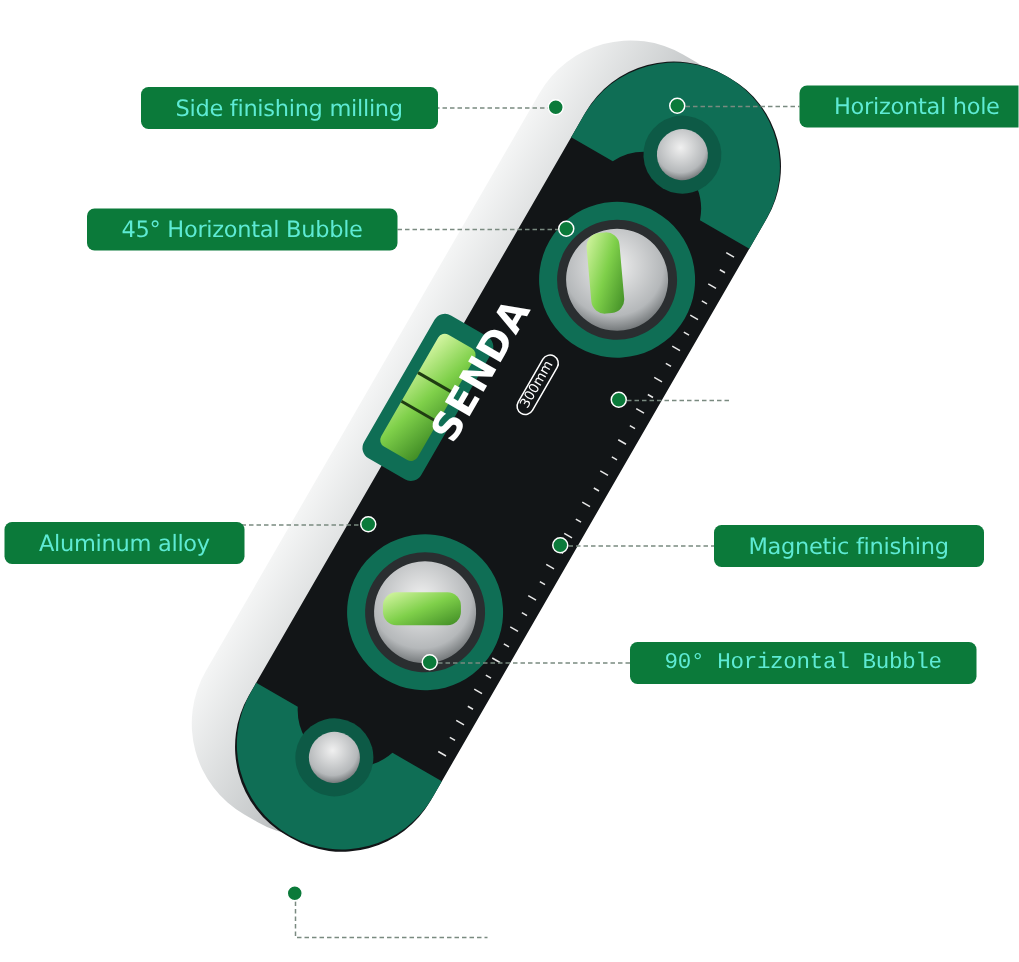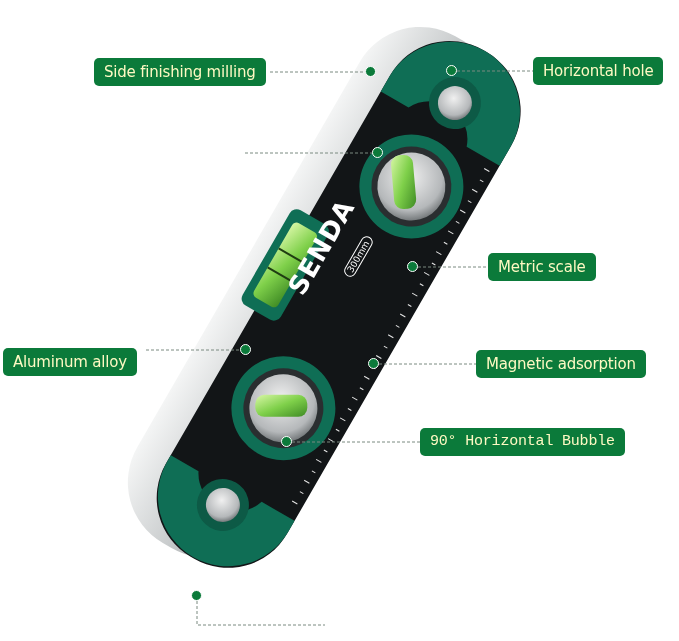--- a/index.html
+++ b/index.html
@@ -1,18 +1,18 @@
 <!DOCTYPE html>
 <html><head>
 <meta charset="utf-8">
 <style>
   html,body{margin:0;padding:0;background:#ffffff;}
   body{width:679px;height:641px;position:relative;overflow:hidden;font-family:"DejaVu Sans","Liberation Sans",sans-serif;}
   .stage{position:absolute;left:0;top:0;width:679px;height:641px;}
-  .label{position:absolute;background:#0b7a3a;color:#fef9c3;border-radius:5px;font-size:15px;line-height:28px;height:28px;padding:0 10px;white-space:nowrap;box-sizing:border-box;letter-spacing:-0.2px;}
+  .label{position:absolute;background:#0b7a3a;color:#5eead4;border-radius:5px;font-size:15px;line-height:28px;height:28px;padding:0 23px;white-space:nowrap;box-sizing:border-box;letter-spacing:-0.2px;}
   .dot{position:absolute;width:9px;height:9px;border-radius:50%;background:#0b7a3a;border:1.5px solid #ffffff;box-sizing:content-box;transform:translate(-6px,-6px);}
   svg.lines{position:absolute;left:0;top:0;}
 </style>
 </head>
 <body>
 
 <div class="stage">
 
   <svg class="lines" width="679" height="641" viewBox="0 0 679 641">
     <defs>
@@ -119,17 +119,17 @@
   <div class="dot" style="left:452px;top:71px;"></div>
   <div class="dot" style="left:378px;top:153px;"></div>
   <div class="dot" style="left:413px;top:267px;"></div>
   <div class="dot" style="left:246px;top:350px;"></div>
   <div class="dot" style="left:374px;top:364px;"></div>
   <div class="dot" style="left:287px;top:442px;"></div>
   <div class="dot" style="left:197px;top:596px;"></div>
 
   <div class="label" style="left:94px;top:58px;">Side finishing milling</div>
   <div class="label" style="left:533px;top:57px;">Horizontal hole</div>
-  <div class="label" style="left:488px;top:253px;">Metric scale</div>
+  <div class="label" style="left:58px;top:139px;">45° Horizontal Bubble</div>
   <div class="label" style="left:3px;top:336px;margin-top:12px;">Aluminum alloy</div>
-  <div class="label" style="left:476px;top:350px;">Magnetic adsorption</div>
+  <div class="label" style="left:476px;top:350px;">Magnetic finishing</div>
   <div class="label" style="left:420px;top:428px;font-family:Liberation Mono, monospace;">90° Horizontal Bubble</div>
 </div>
 
 </body></html>

